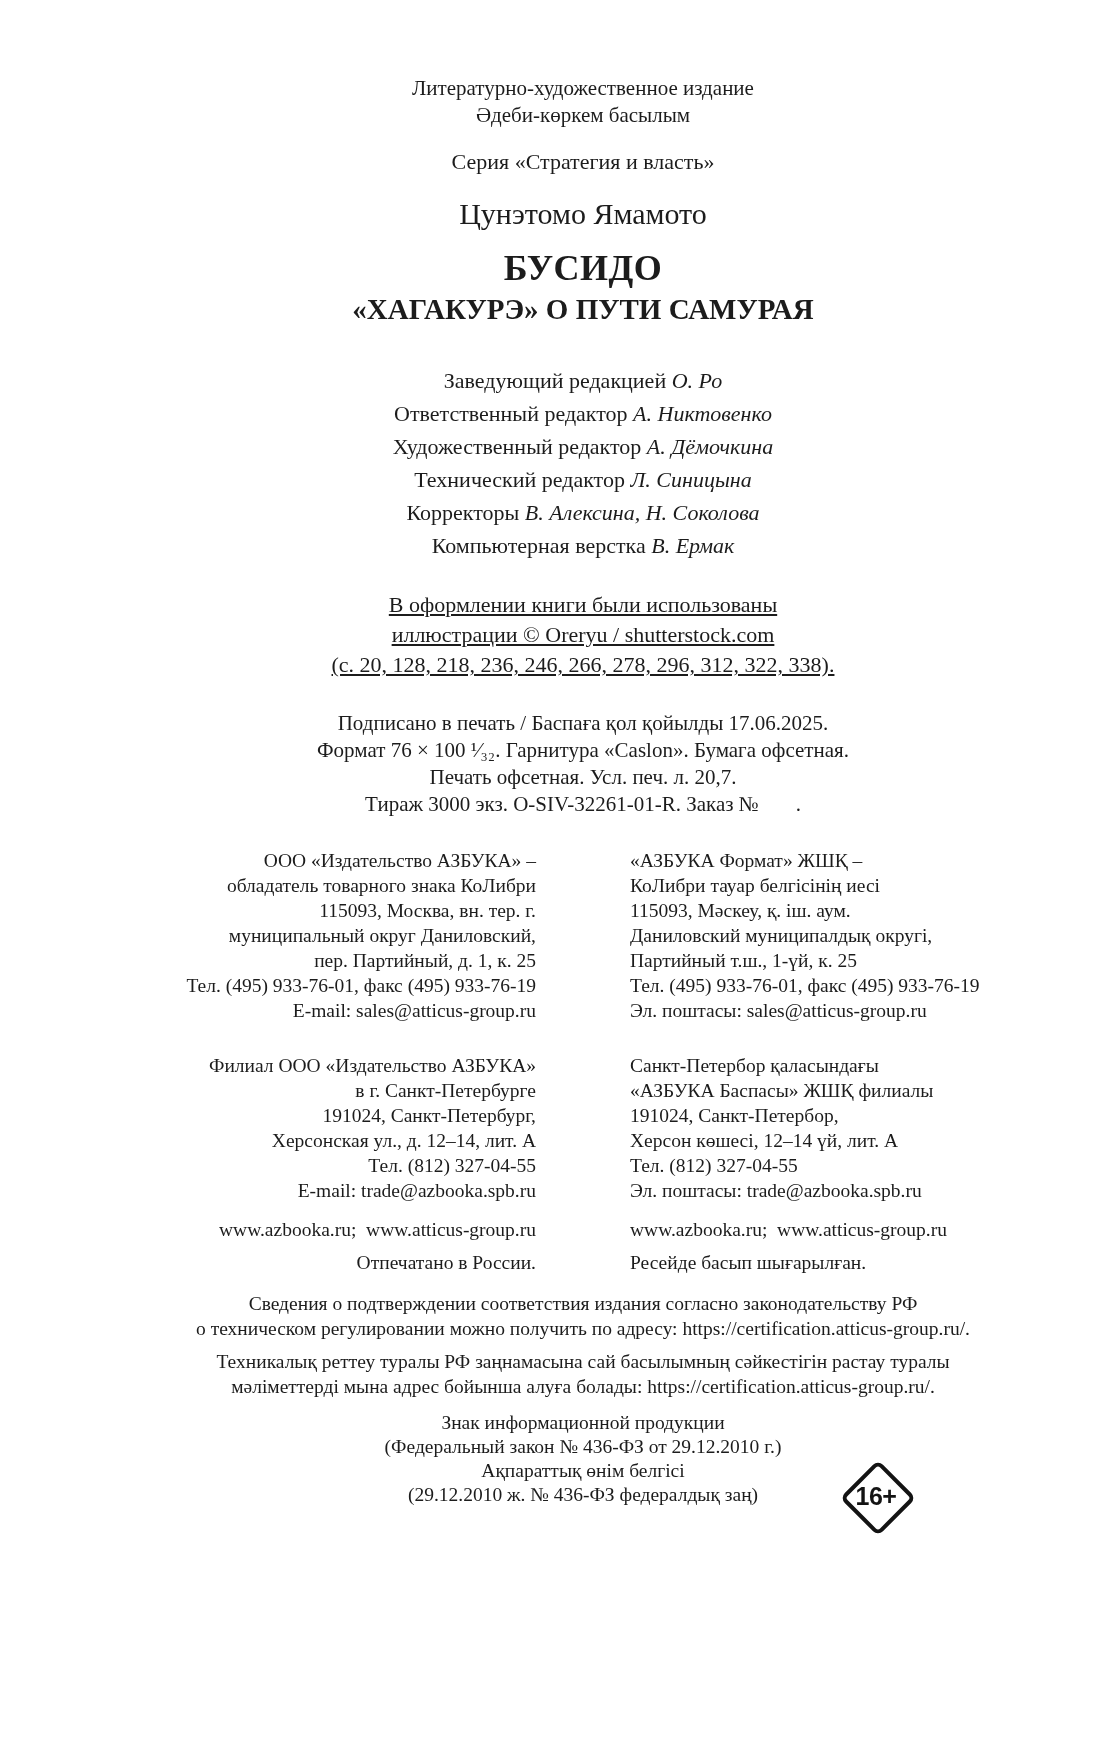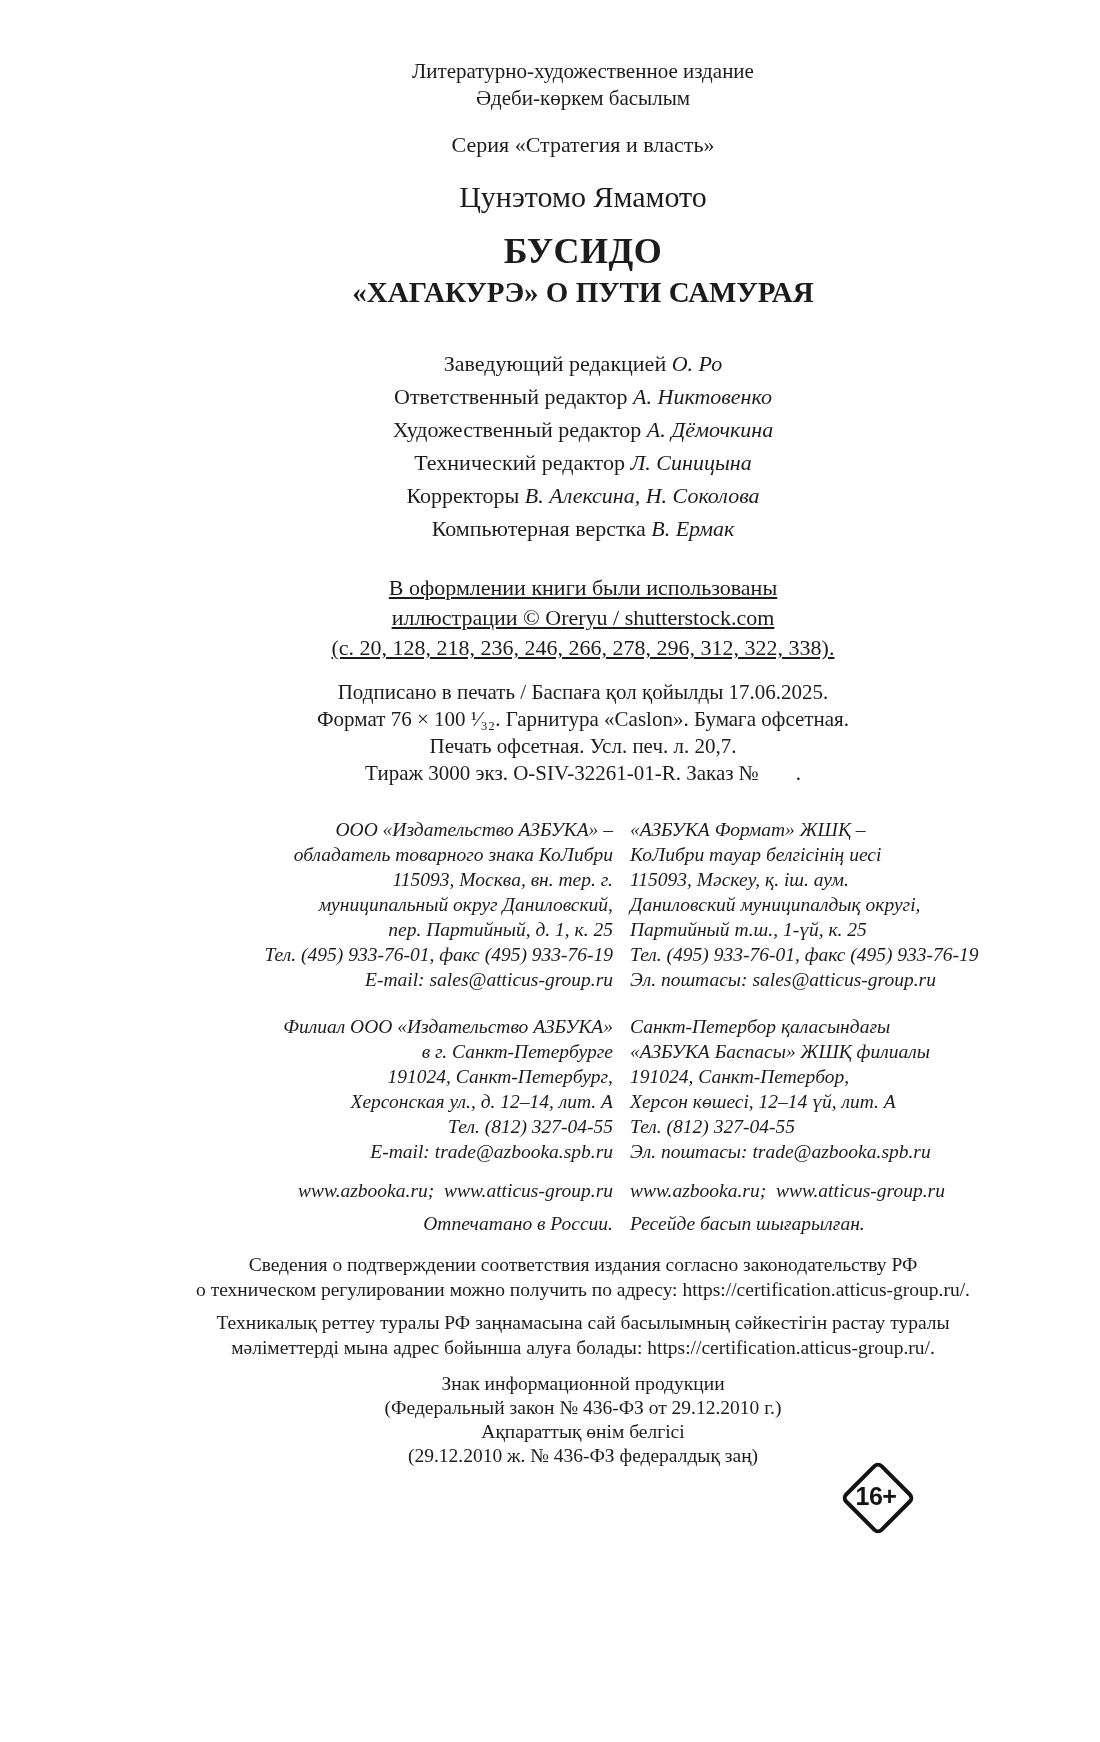--- a/index.html
+++ b/index.html
@@ -9,44 +9,43 @@
     background: #ffffff;
     color: #1c1c1c;
     font-family: "Liberation Serif", "DejaVu Serif", serif;
     position: relative;
     overflow: hidden;
   }
   .content {
     box-sizing: border-box;
     margin-left: 66px;
     width: 1034px;
-    padding-top: 58px;
+    padding-top: 75px;
     text-align: center;
   }
   .edition-type { font-size: 21px; line-height: 27px; }
   .series      { font-size: 22px; margin-top: 20px; }
   .author      { font-size: 30px; margin-top: 22px; }
   .title       { font-size: 36px; font-weight: bold; margin-top: 16px; letter-spacing: 0.5px; }
   .subtitle    { font-size: 29px; font-weight: bold; margin-top: 4px; }
   .staff       { margin-top: 38px; font-size: 22px; line-height: 33px; }
   .staff .it   { font-style: italic; text-align: right; }
   .illustration{ margin-top: 28px; font-size: 22px; line-height: 30px; text-decoration: underline; }
-  .print-info  { margin-top: 16px; font-size: 21px; line-height: 27px; }
+  .print-info  { margin-top: 30px; font-size: 21px; line-height: 27px; }
   .cols {
     display: flex;
-    justify-content: flex-end;
+    justify-content: space-between;
     gap: 17px;
     font-size: 19.5px;
     line-height: 25px;
-    font-style: italic;
   }
   .cols .col-l { flex: 0 0 470px; text-align: right; }
   .cols .col-r { flex: 0 0 470px; text-align: left; }
   .cols1 { margin-top: 30px; }
-  .cols2 { margin-top: 22px; }
+  .cols2 { margin-top: 30px; }
   .cols-web { margin-top: 14px; }
   .cols-printed { margin-top: 8px; }
   .cert { font-size: 19.5px; line-height: 25px; }
   .cert-ru { margin-top: 16px; }
   .cert-kz { margin-top: 8px; }
   .age-block { margin-top: 12px; font-size: 19.5px; line-height: 24px; }
   .age-badge {
     position: absolute;
     left: 842px;
     top: 1462px;

